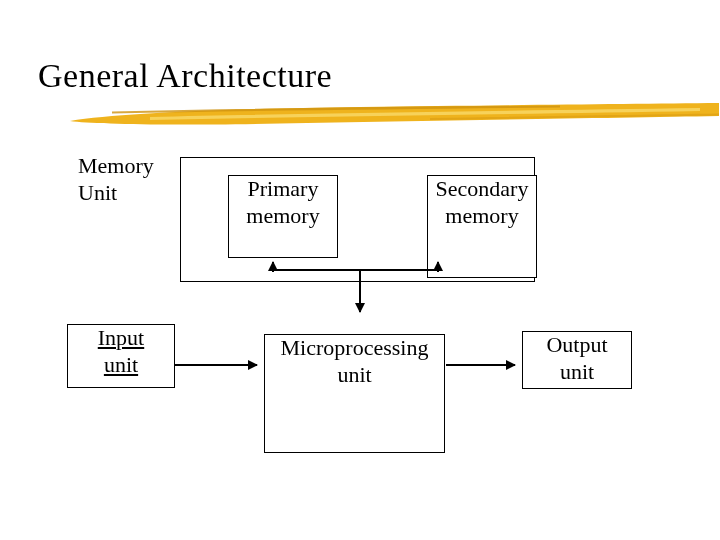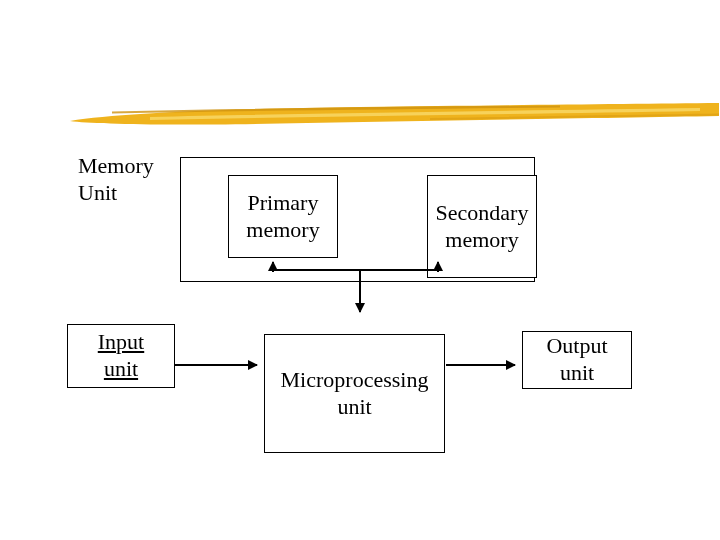--- a/index.html
+++ b/index.html
@@ -28,21 +28,20 @@
     pointer-events: none;
   }
   .node {
     position: absolute;
     border: 1.5px solid #000000;
     background: #ffffff;
     box-sizing: border-box;
   }
   .node.labelled {
     display: flex;
-    align-items: center;
     justify-content: center;
     text-align: center;
     font-size: 22px;
     line-height: 1.22;
     white-space: pre-line;
   }
   .outer-box { left: 180px; top: 157px; width: 355px; height: 125px; }
   .primary-box { left: 228px; top: 175px; width: 110px; height: 83px; }
   .secondary-box { left: 383px; top: 175px; width: 110px; height: 103px; margin-left: 44px; }
   .input-box { left: 67px; top: 324px; width: 108px; height: 64px; text-decoration: underline; }
@@ -55,20 +54,21 @@
     font-size: 22px;
     line-height: 1.22;
     white-space: pre-line;
   }
 </style>
 </head>
 <body>
 
 <div class="slide">
 
+  <div class="title">General Architecture</div>
 
   <svg class="brush-svg" viewBox="0 0 720 540" xmlns="http://www.w3.org/2000/svg">
     <path d="M70,121 C120,113 220,109 360,107 C500,105 630,104 719,103 L719,116
              C600,118 420,121 280,123.5 C170,125.5 95,124.5 70,121 Z" fill="#EFB31D"></path>
     <path d="M150,117 C300,113.5 520,110.5 700,108 L700,111
              C520,114 300,117 150,120 Z" fill="#F8D765" opacity="0.85"></path>
     <path d="M112,111.5 C260,108 420,106.5 560,105.5 L560,107.5
              C420,109 260,110.5 112,113.5 Z" fill="#CE9210" opacity="0.8"></path>
     <path d="M430,118 C550,116 650,114.5 719,113.5 L719,115.5
              C650,116.5 550,118 430,120 Z" fill="#D89B12" opacity="0.6"></path>

